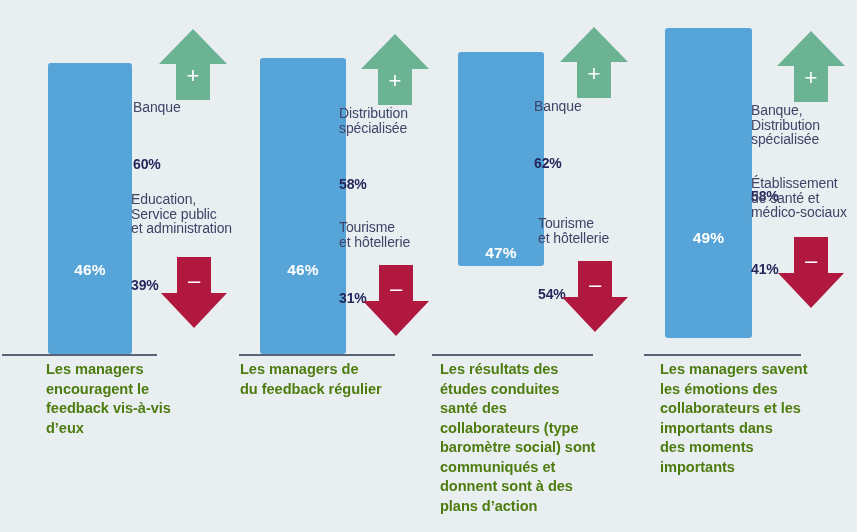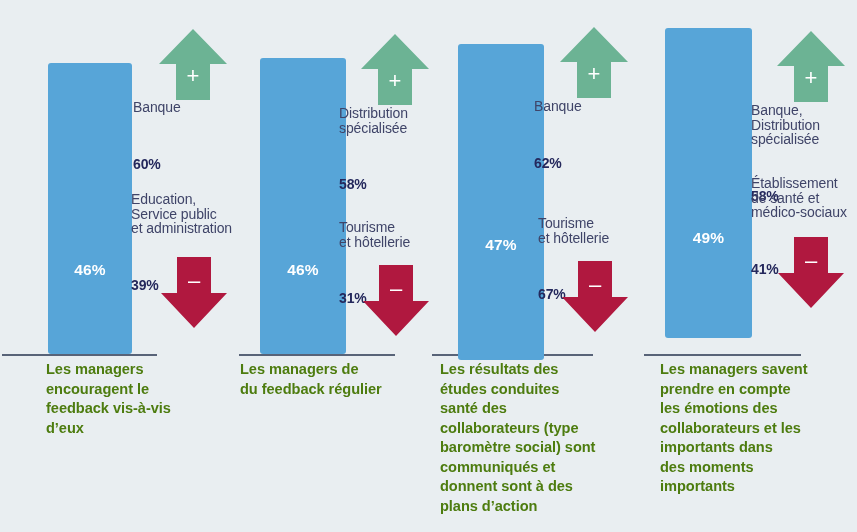--- a/index.html
+++ b/index.html
@@ -156,39 +156,39 @@
     </div>
 
     <div class="cat-label" style="left:240px; top:360px; width:175px;">
       <div>Les managers de</div>
       <div>du feedback régulier</div>
     </div>
   </div>
 
   <div class="group">
     <div class="baseline" style="left:432px; top:354px; width:161px;"></div>
-    <div class="bar" style="left:458px; top:44px; width:86px; height:316px;">
+    <div class="bar" style="left:458px; top:52px; width:86px; height:214px;">
       <div class="bar-value" style="top:192px;">47%</div>
     </div>
 
     <div class="arrow" style="left:559px; top:26px; width:70px; height:73px;">
       <svg width="70" height="73" viewBox="0 0 70 73" aria-hidden="true">
         <path d="M35 1 L69 36 L52 36 L52 72 L18 72 L18 36 L1 36 Z" fill="#6cb394"></path>
       </svg>
       <div class="sign" style="top:37px; left:0;">+</div>
     </div>
     <div class="note" style="left:534px; top:99px; width:120px;">
       <div>Banque</div>
       <div class="pct">62%</div>
     </div>
 
     <div class="note" style="left:538px; top:216px; width:112px;">
       <div>Tourisme</div>
       <div>et hôtellerie</div>
-      <div class="pct">67%</div>
+      <div class="pct">54%</div>
     </div>
     <div class="arrow" style="left:561px; top:260px; width:68px; height:73px;">
       <svg width="68" height="73" viewBox="0 0 68 73" aria-hidden="true">
         <path d="M34 72 L1 37 L17 37 L17 1 L51 1 L51 37 L67 37 Z" fill="#b0183f"></path>
       </svg>
       <div class="sign" style="top:14px; left:0;">–</div>
     </div>
 
     <div class="cat-label" style="left:440px; top:360px; width:185px;">
       <div>Les résultats des</div>
@@ -229,21 +229,20 @@
     </div>
     <div class="arrow" style="left:777px; top:236px; width:68px; height:73px;">
       <svg width="68" height="73" viewBox="0 0 68 73" aria-hidden="true">
         <path d="M34 72 L1 37 L17 37 L17 1 L51 1 L51 37 L67 37 Z" fill="#b0183f"></path>
       </svg>
       <div class="sign" style="top:14px; left:0;">–</div>
     </div>
 
     <div class="cat-label" style="left:660px; top:360px; width:180px;">
       <div>Les managers savent</div>
-      <div>prendre en compte</div>
       <div>les émotions des</div>
       <div>collaborateurs et les</div>
       <div>importants dans</div>
       <div>des moments</div>
       <div>importants</div>
     </div>
   </div>
 
 </div>
 

